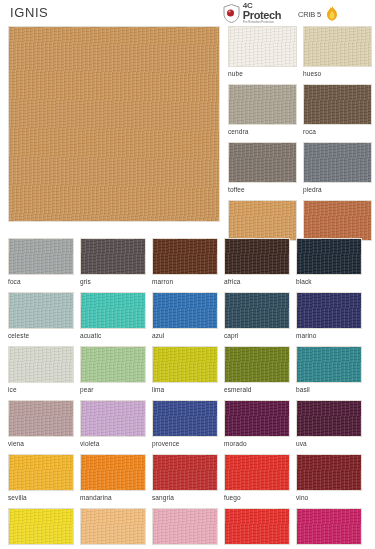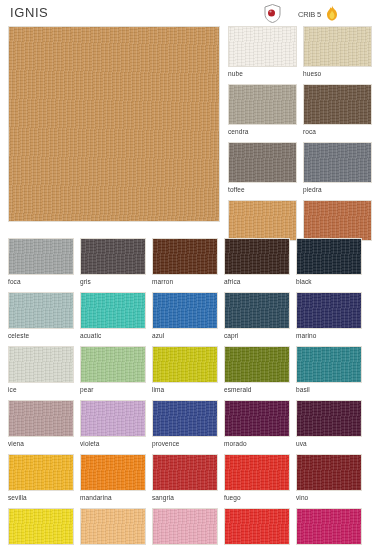--- a/index.html
+++ b/index.html
@@ -72,20 +72,25 @@
 
   <div class="brand">
     <span class="shield-icon">
       <svg viewBox="0 0 34 38" width="17" height="19">
         <path d="M17 1 L32 6 V20 C32 29 25 35 17 37 C9 35 2 29 2 20 V6 Z" fill="none" stroke="#9b9b9b" stroke-width="2"></path>
         <path d="M17 4 L29 8 V20 C29 27 23 32 17 34 C11 32 5 27 5 20 V8 Z" fill="#ffffff"></path>
         <circle cx="15" cy="18" r="7" fill="#b4212a"></circle>
         <circle cx="13" cy="15" r="2.2" fill="#ffffff" opacity=".55"></circle>
       </svg>
     </span>
+    <span class="brand-words">
+      <span class="brand-4c">4C</span>
+      <span class="brand-protech">Protech</span>
+      <span class="brand-tag">Fire Retardant Protection</span>
+    </span>
     <span class="crib">CRIB 5</span>
     <span class="flame-icon">
       <svg viewBox="0 0 28 32" width="14" height="16">
         <path d="M14 1 C16 8 24 10 24 19 C24 26 19 31 14 31 C9 31 4 26 4 19 C4 12 10 10 11 4 C12 8 14 8 14 1 Z" fill="#f0a81e"></path>
         <path d="M14 11 C15.5 15 19 16 19 21 C19 25 16.8 28 14 28 C11.2 28 9 25 9 21 C9 17 12.5 16 14 11 Z" fill="#f6d24a"></path>
       </svg>
     </span>
   </div>
 </div>
 

